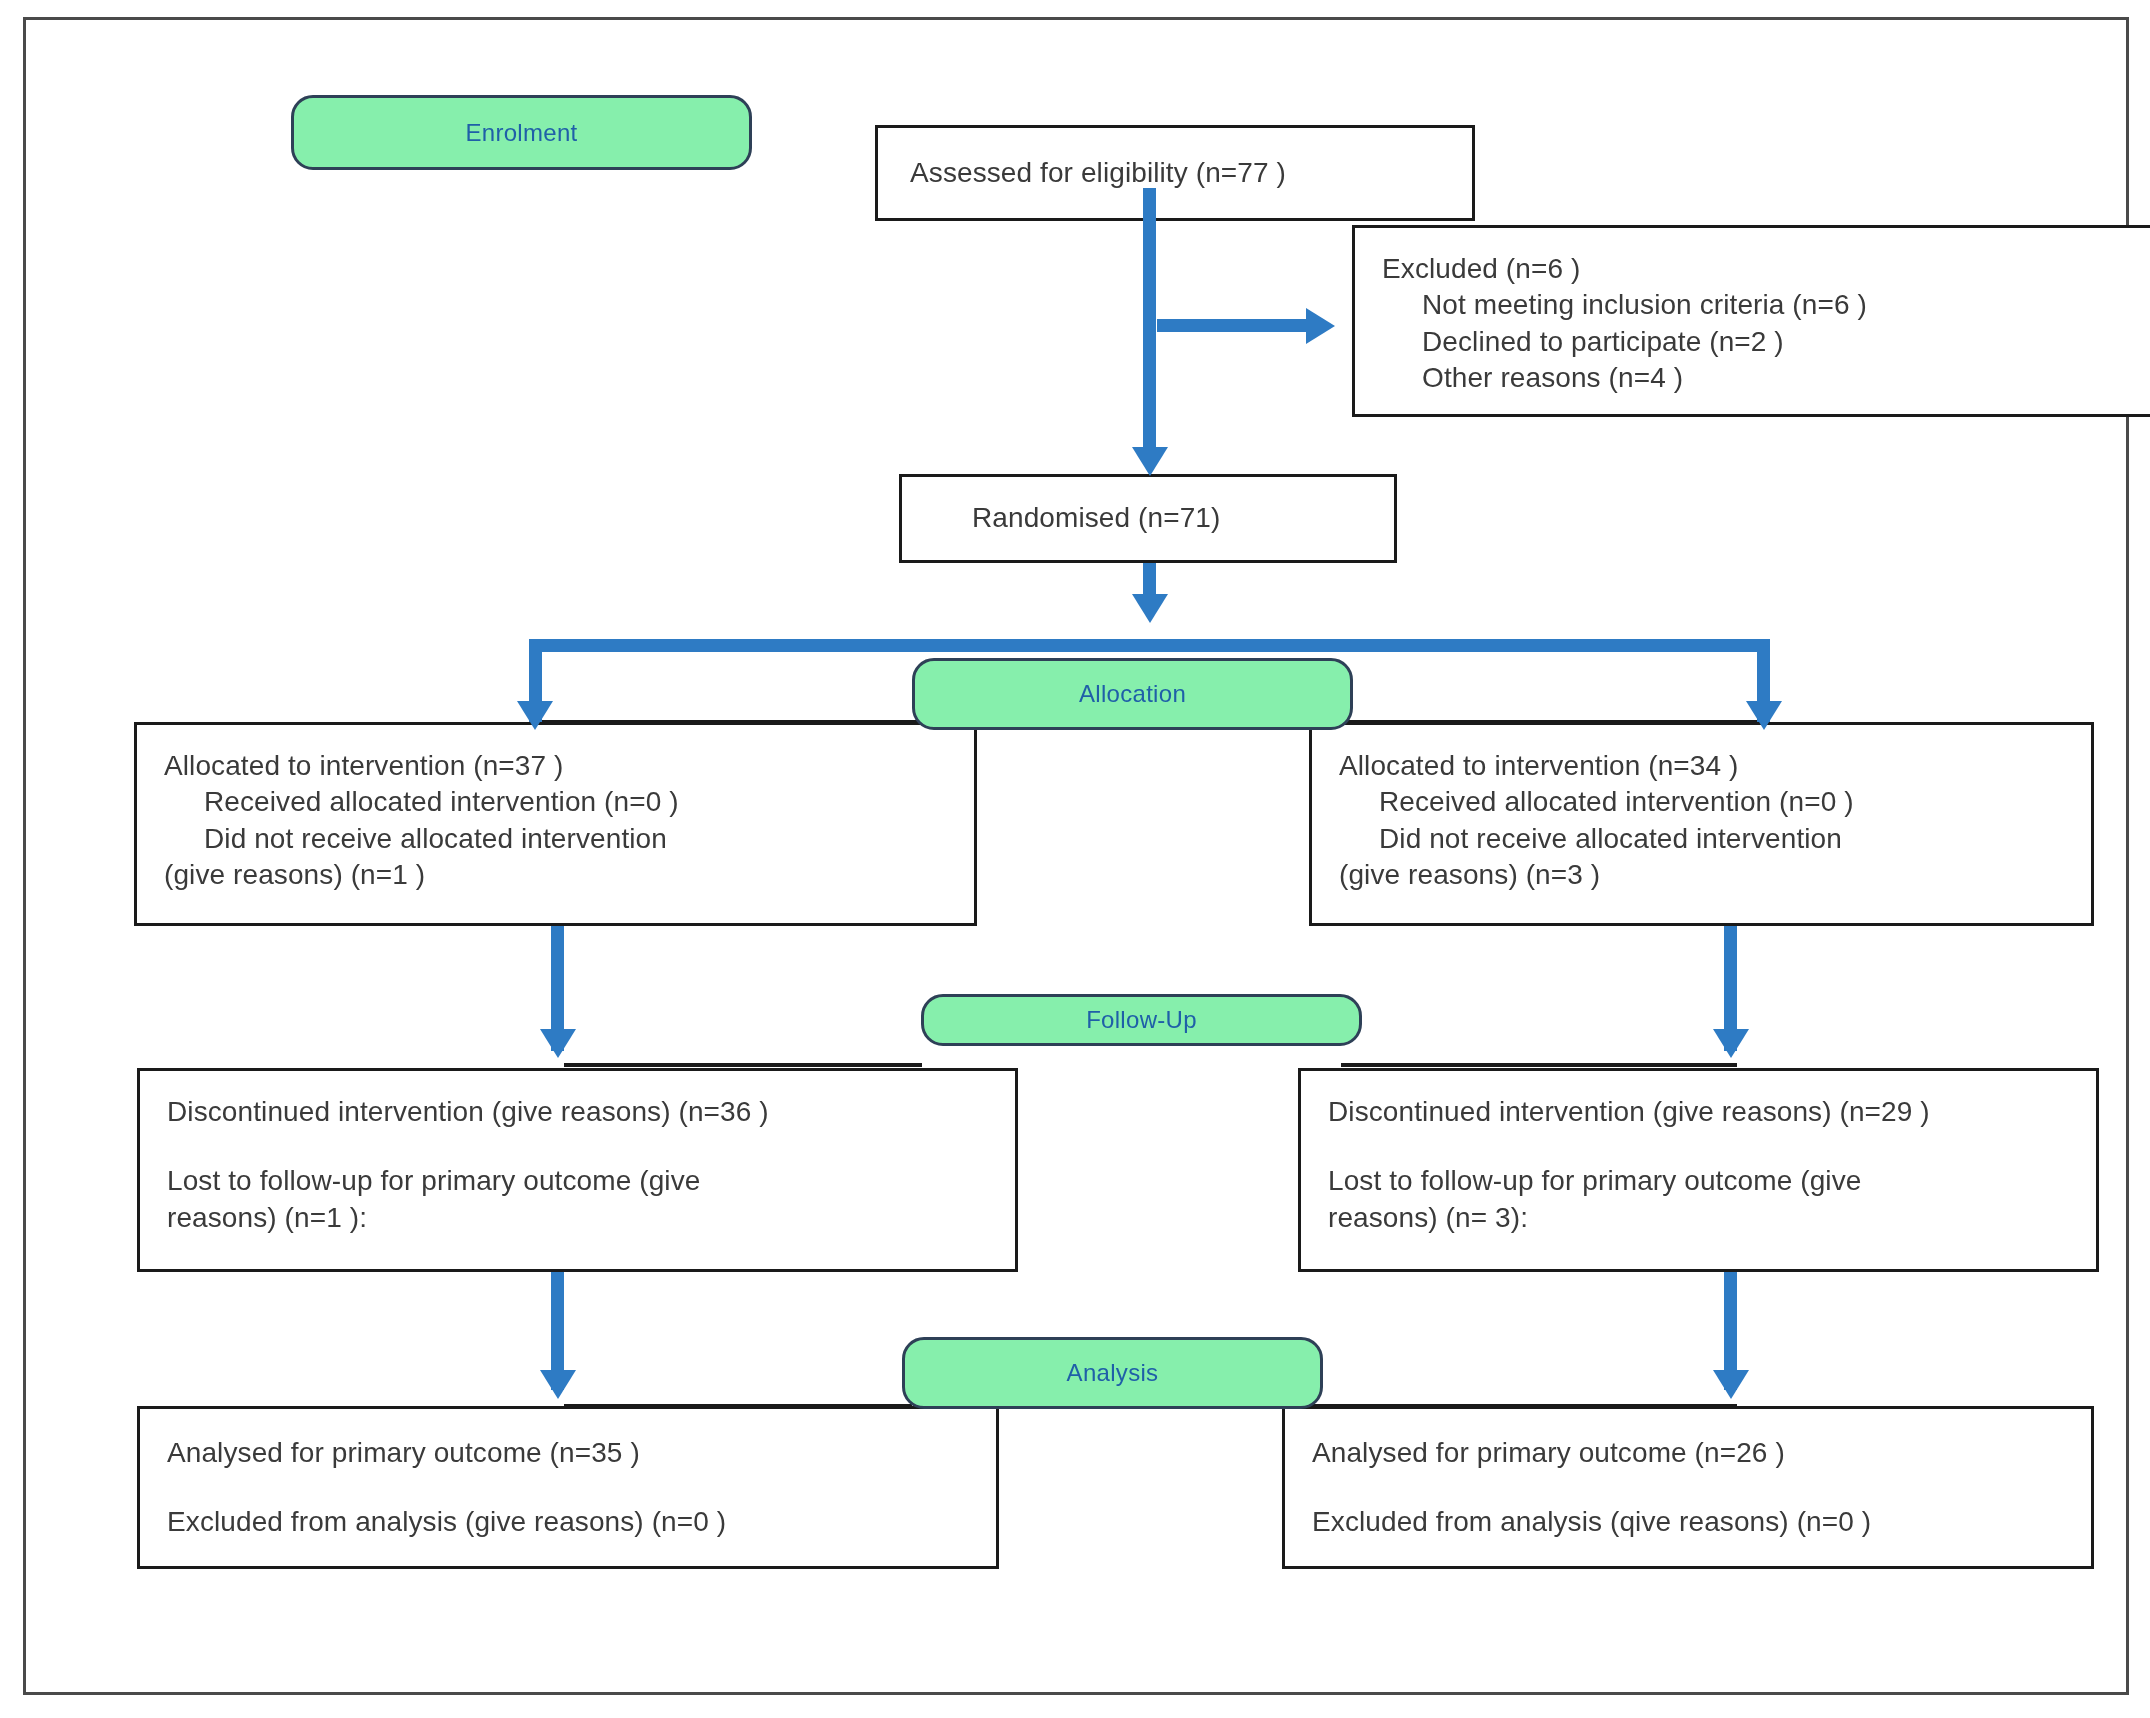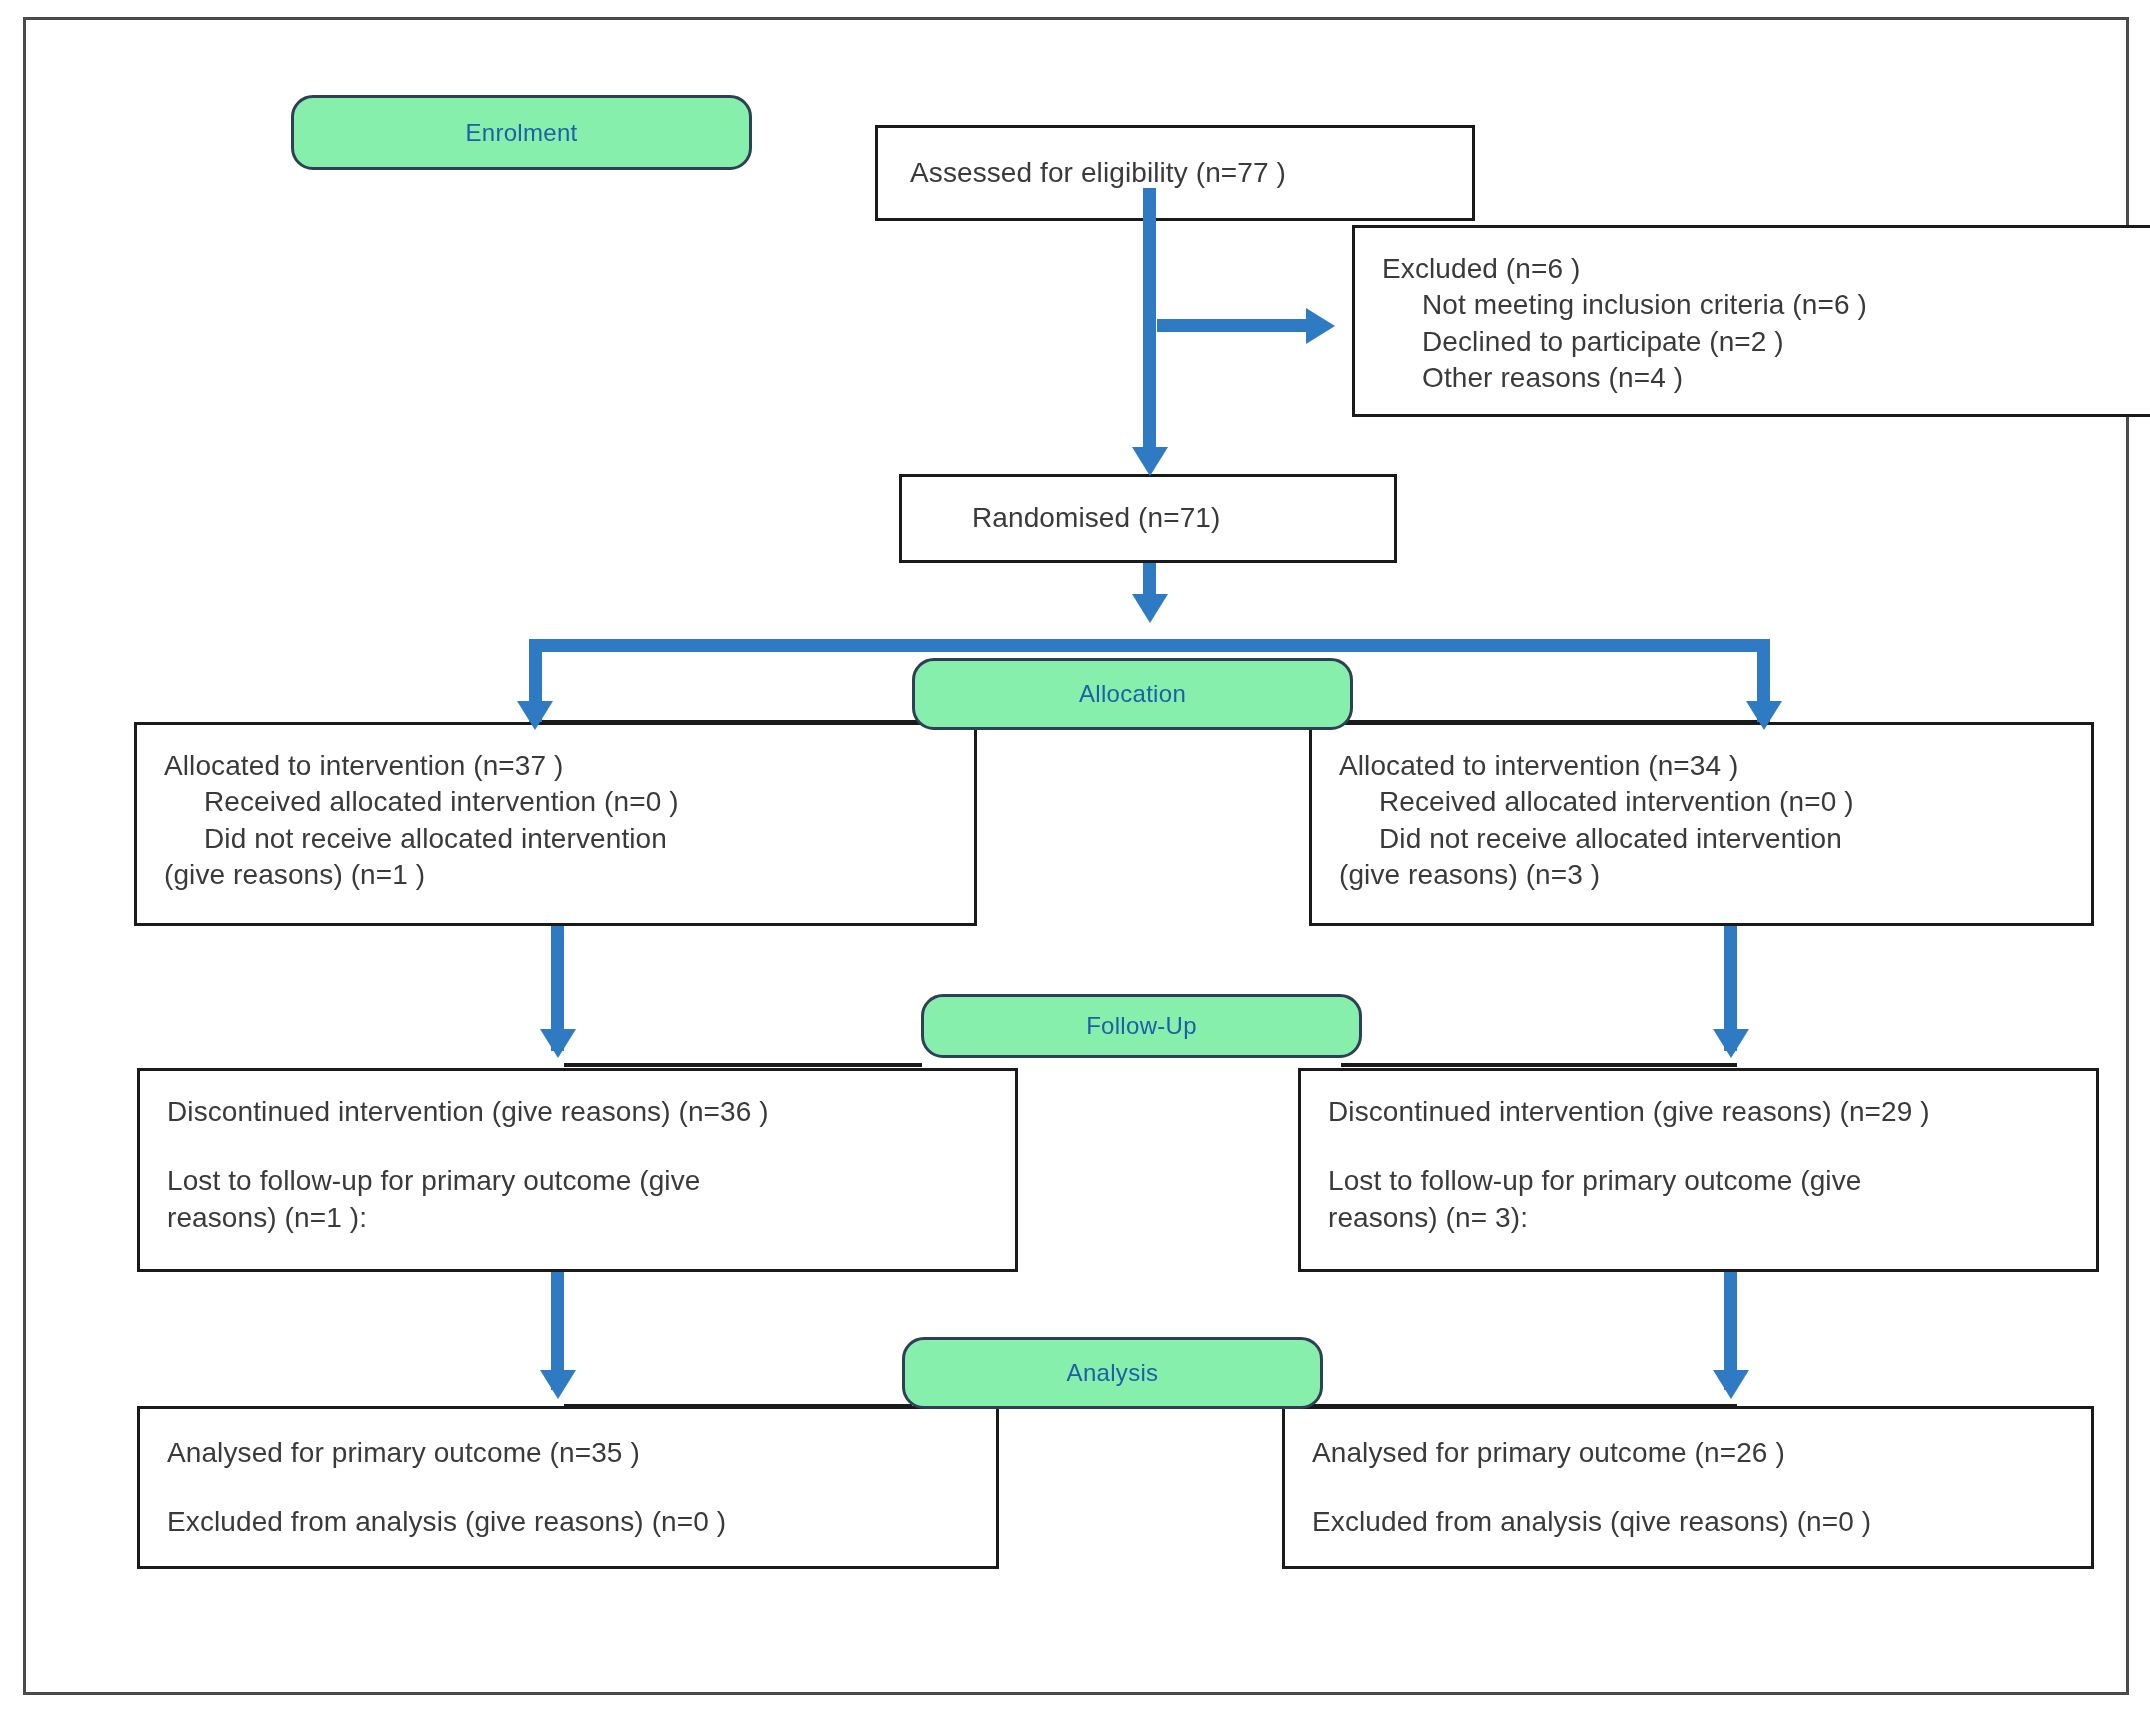--- a/index.html
+++ b/index.html
@@ -170,21 +170,21 @@
 
   <div class="vline" style="left:551px; top:926px; width:12.8px; height:125px;"></div>
   <div class="arrow-down" style="left:540px; top:1029px;"></div>
 
   <div class="vline" style="left:1724px; top:926px; width:12.8px; height:125px;"></div>
   <div class="arrow-down" style="left:1713px; top:1029px;"></div>
 
   <div class="black-h" style="left:564px; top:1063px; width:358px; height:3.8px;"></div>
   <div class="black-h" style="left:1341px; top:1063px; width:396px; height:3.8px;"></div>
 
-  <div class="stage" style="left:921px; top:994px; width:441px; height:64px;">
+  <div class="stage" style="left:921px; top:994px; width:441px; height:52px;">
     <span>Follow-Up</span>
   </div>
 
   <div class="box pad" style="left:137px; top:1068px; width:881px; height:204px;">
     <span class="txt">Discontinued intervention (give reasons) (n=36 )</span>
     <span class="gap"></span>
     <span class="txt">Lost to follow-up for primary outcome (give</span>
     <span class="txt">reasons) (n=1 ):</span>
   </div>
 

